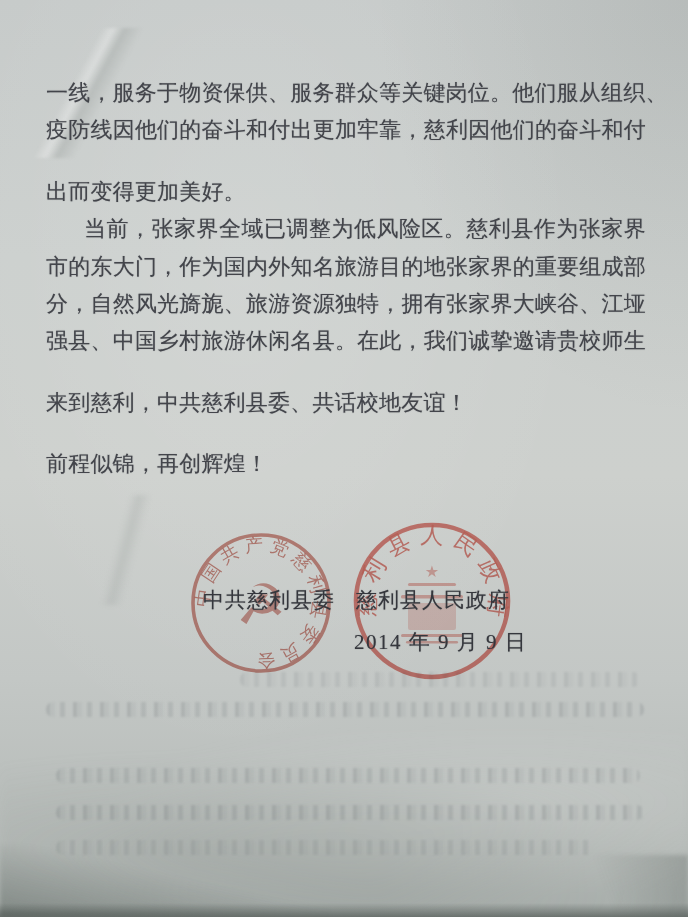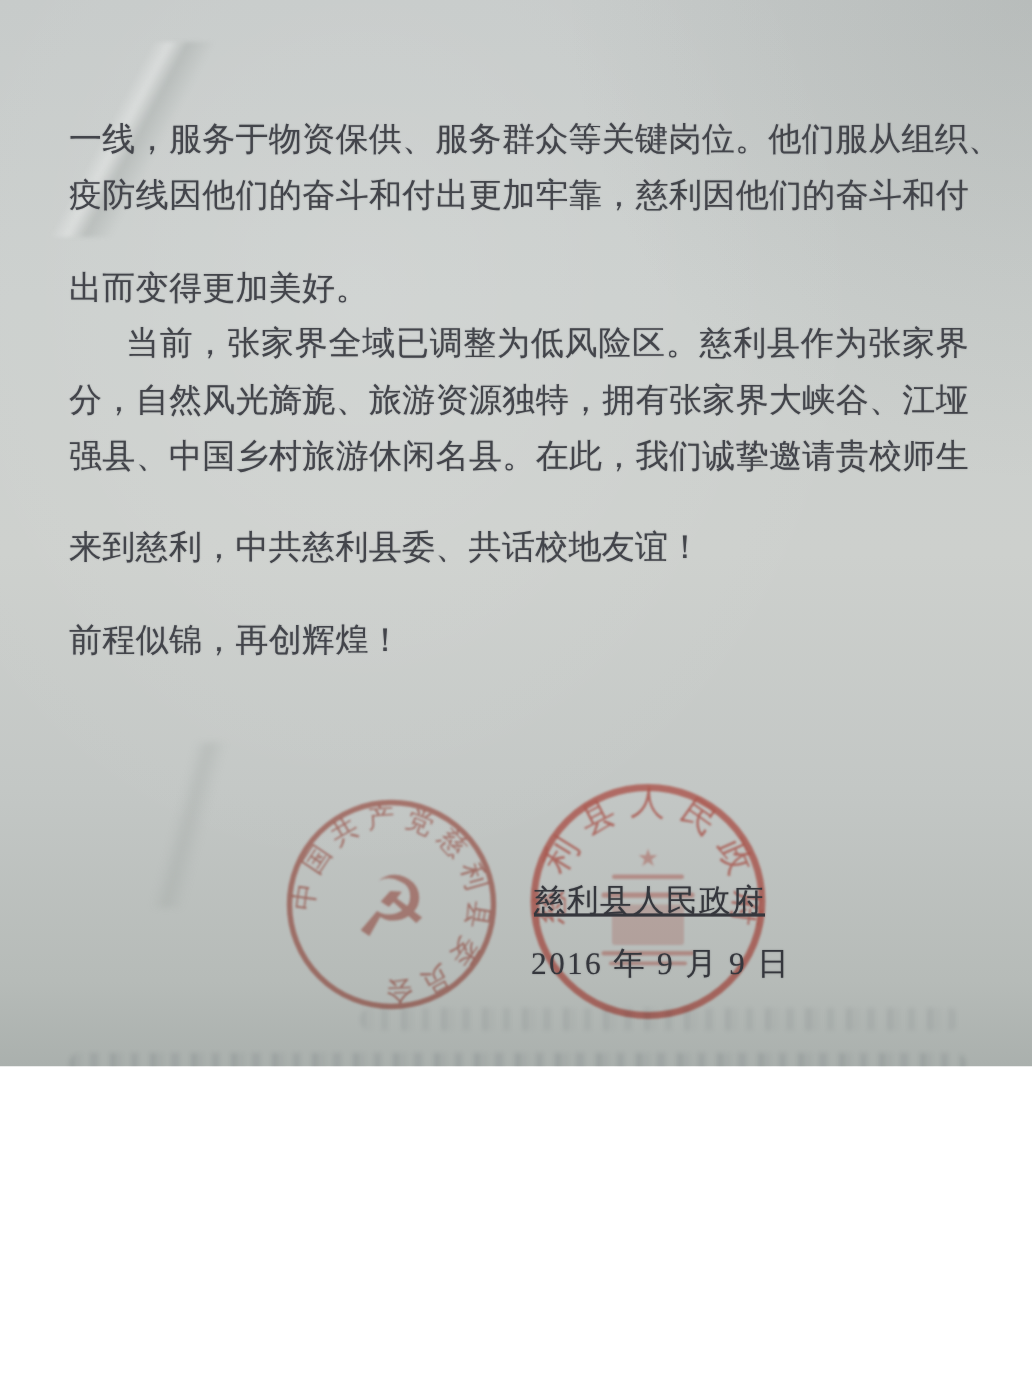--- a/index.html
+++ b/index.html
@@ -1,17 +1,17 @@
 <!DOCTYPE html>
 <html><head>
 <meta charset="utf-8">
 <style>
   html,body{margin:0;padding:0;}
   .page{
-    position:relative;width:688px;height:711px;overflow:hidden;
+    position:relative;width:688px;height:917px;overflow:hidden;
     font-family:"Liberation Serif","DejaVu Serif",serif;
     background:
       radial-gradient(ellipse at 100% 0%, rgba(110,117,114,.16), transparent 32%),
       radial-gradient(ellipse at 35% 28%, rgba(255,255,255,.12), transparent 55%),
       linear-gradient(180deg,#c6cac9 0%,#cbcfcd 28%,#cdd0cd 52%,#c3c7c5 74%,#b6bbb8 92%,#aab0ad 100%);
   }
   
   .crease{position:absolute;pointer-events:none;}
   .crease-topleft{left:-30px;top:28px;width:230px;height:130px;
     background:linear-gradient(118deg,transparent 44%,rgba(255,255,255,.30) 48%,rgba(140,146,143,.28) 52%,transparent 58%);
@@ -38,21 +38,21 @@
     text-shadow:0 0 1px rgba(60,62,68,.45);}
   .bodyline{width:600px;height:37.4px;line-height:37.4px;font-size:22px;
     box-sizing:border-box;text-align:justify;text-align-last:justify;
     white-space:nowrap;letter-spacing:0.2px;}
   .bodyline.lastline{text-align-last:left;white-space:normal;margin-top:24px;}
   .bodyline.indent{padding-left:38px;}
   
   .sig{position:absolute;font-size:21px;color:#35373d;letter-spacing:1px;
     text-shadow:0 0 1px rgba(50,52,58,.5);z-index:5;}
   .sig-left{left:203px;top:586px;}
-  .sig-right{left:356px;top:586px;text-decoration:underline;}
+  .sig-right{left:356px;top:586px;}
   .sig-date{left:354px;top:628px;font-size:21px;letter-spacing:1.5px;}
   
   .seal{position:absolute;mix-blend-mode:multiply;opacity:.92;z-index:3;}
   .seal-left{left:185px;top:527px;}
   .seal-right{left:348px;top:517px;}
   .seal text{font-family:"Liberation Serif","DejaVu Serif",serif;}
   
   .bleed{position:absolute;height:15px;border-radius:7px;filter:blur(1.3px);
     background:repeating-linear-gradient(90deg,
       rgba(105,112,116,.38) 0px 4px, rgba(105,112,116,.12) 4px 9px,
@@ -119,22 +119,24 @@
         <rect x="58" y="124" width="52" height="2.5" rx="1.2" fill="#df685d"></rect>
       </g>
     </g>
   </svg>
 
   <div class="textblock">
     <div class="bodyline">一线，服务于物资保供、服务群众等关键岗位。他们服从组织、</div>
     <div class="bodyline">疫防线因他们的奋斗和付出更加牢靠，慈利因他们的奋斗和付</div>
     <div class="bodyline lastline">出而变得更加美好。</div>
     <div class="bodyline indent">当前，张家界全域已调整为低风险区。慈利县作为张家界</div>
+    <div class="bodyline">市的东大门，作为国内外知名旅游目的地张家界的重要组成部</div>
     <div class="bodyline">分，自然风光旖旎、旅游资源独特，拥有张家界大峡谷、江垭</div>
     <div class="bodyline">强县、中国乡村旅游休闲名县。在此，我们诚挚邀请贵校师生</div>
     <div class="bodyline lastline">来到慈利，中共慈利县委、共话校地友谊！</div>
     <div class="bodyline lastline">前程似锦，再创辉煌！</div>
   </div>
 
+  <div class="sig sig-left">中共慈利县委</div>
   <div class="sig sig-right">慈利县人民政府</div>
-  <div class="sig sig-date">2016 年 9 月 9 日</div>
+  <div class="sig sig-date">2014 年 9 月 9 日</div>
 
 </div>
 
 </body></html>

